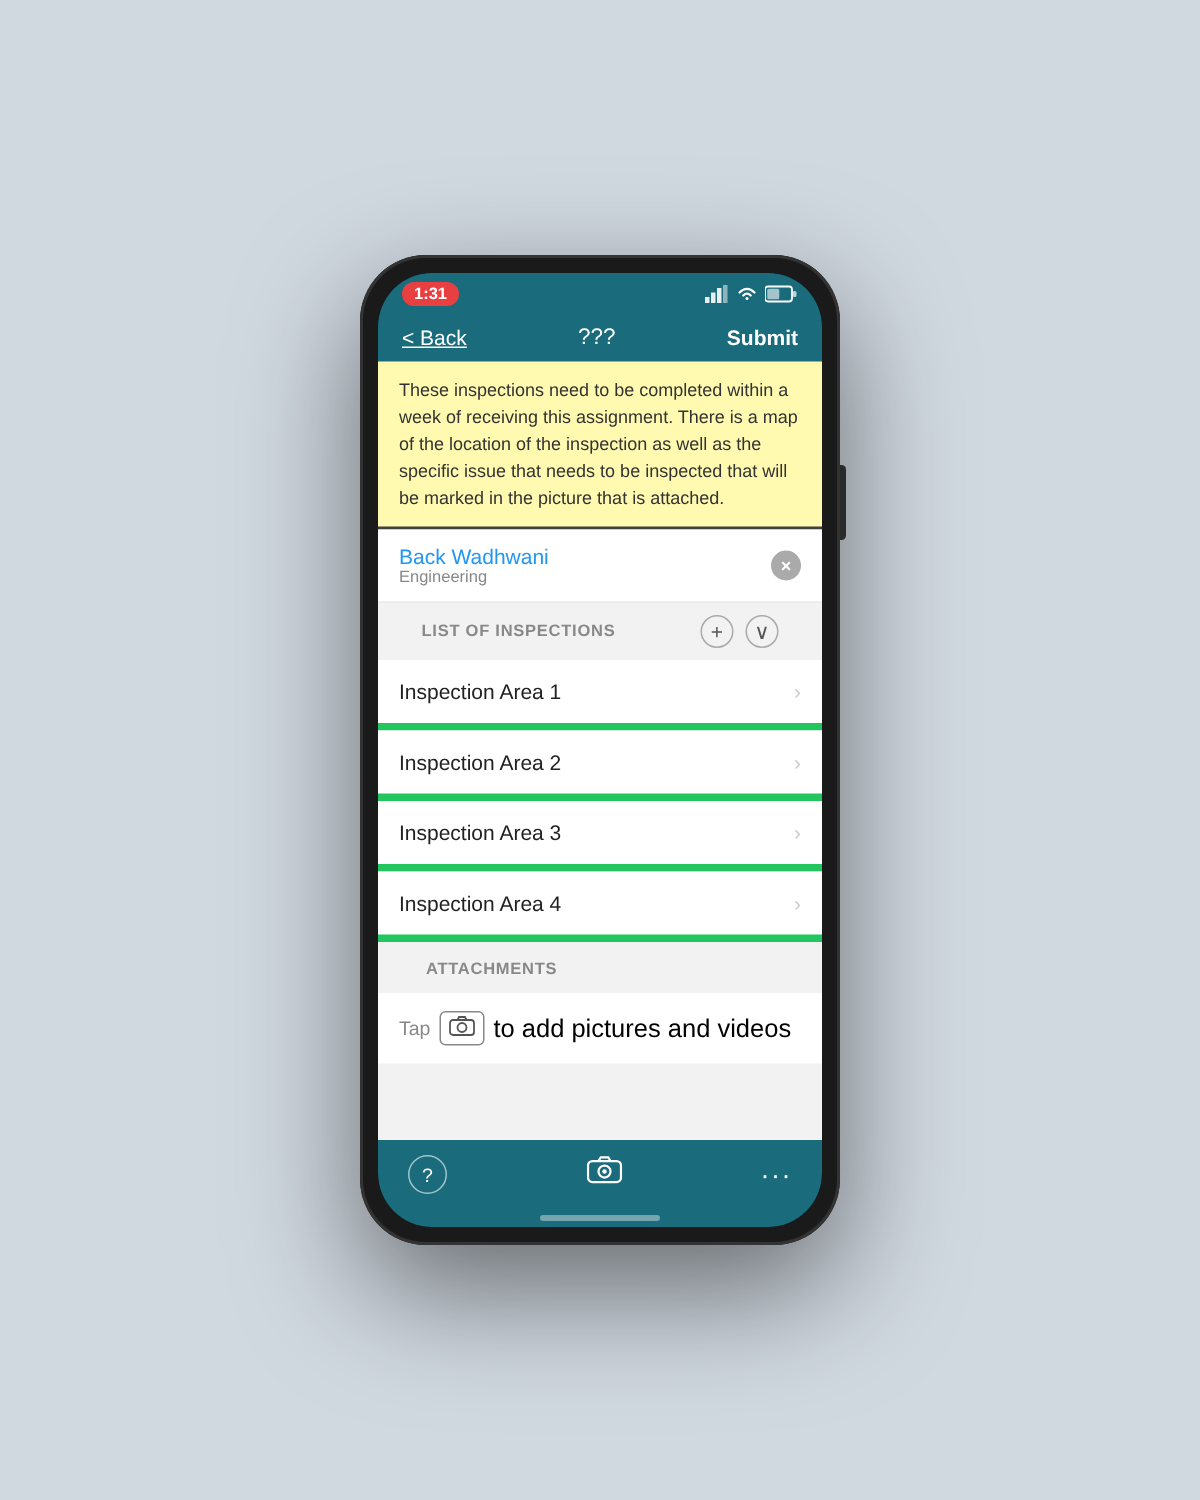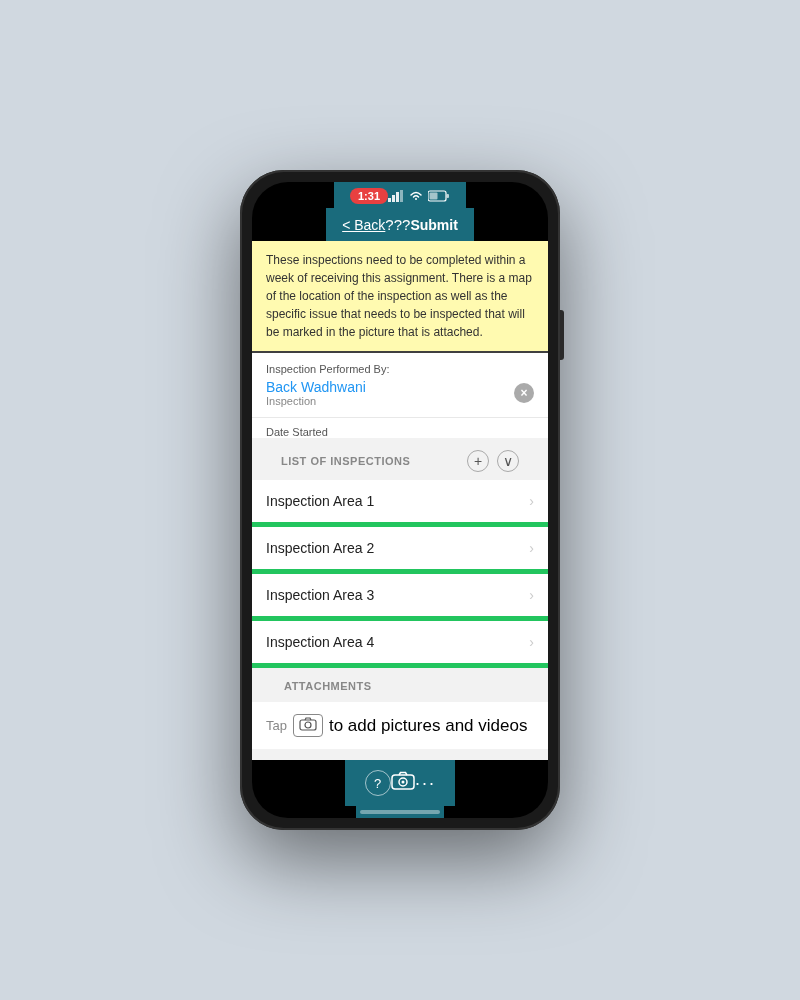--- a/index.html
+++ b/index.html
@@ -27,21 +27,20 @@
     }
 
     .phone-inner {
       width: 100%;
       height: 100%;
       background: #000;
       border-radius: 36px;
       overflow: hidden;
       display: flex;
       flex-direction: column;
-      align-items: center;
     }
 
     
     .status-bar {
       background: #1a6b7c;
       display: flex;
       justify-content: space-between;
       align-items: center;
       padding: 6px 16px 4px;
       flex-shrink: 0;
@@ -342,34 +341,30 @@
       <span class="nav-submit">Submit</span>
     </div>
 
     <div class="content-area">
 
       <div class="note-section">
         <span>These inspections need to be completed within a week of receiving this assignment. There is a map of the location of the inspection as well as the specific issue that needs to be inspected that will be marked in the picture that is attached.</span>
       </div>
 
       <div class="form-section">
-        <div class="field-label">Inspection Performed By:</div>
         <div class="field-row">
           <div>
             <div class="field-value-blue">Back Wadhwani</div>
-            <div class="field-value-sub">Inspection</div>
+            <div class="field-value-sub">Engineering</div>
           </div>
           <div class="field-clear-btn">×</div>
         </div>
       </div>
 
       <div>
-        <div style="padding: 8px 14px 0; background: white;">
-          <div class="field-label">Date Started</div>
-        </div>
       </div>
 
       <div class="section-header">
         <span class="section-header-title">LIST OF INSPECTIONS</span>
         <div class="section-header-icons">
           <div class="icon-circle">
             <span>+</span>
           </div>
           <div class="icon-circle">
             <span>∨</span>

